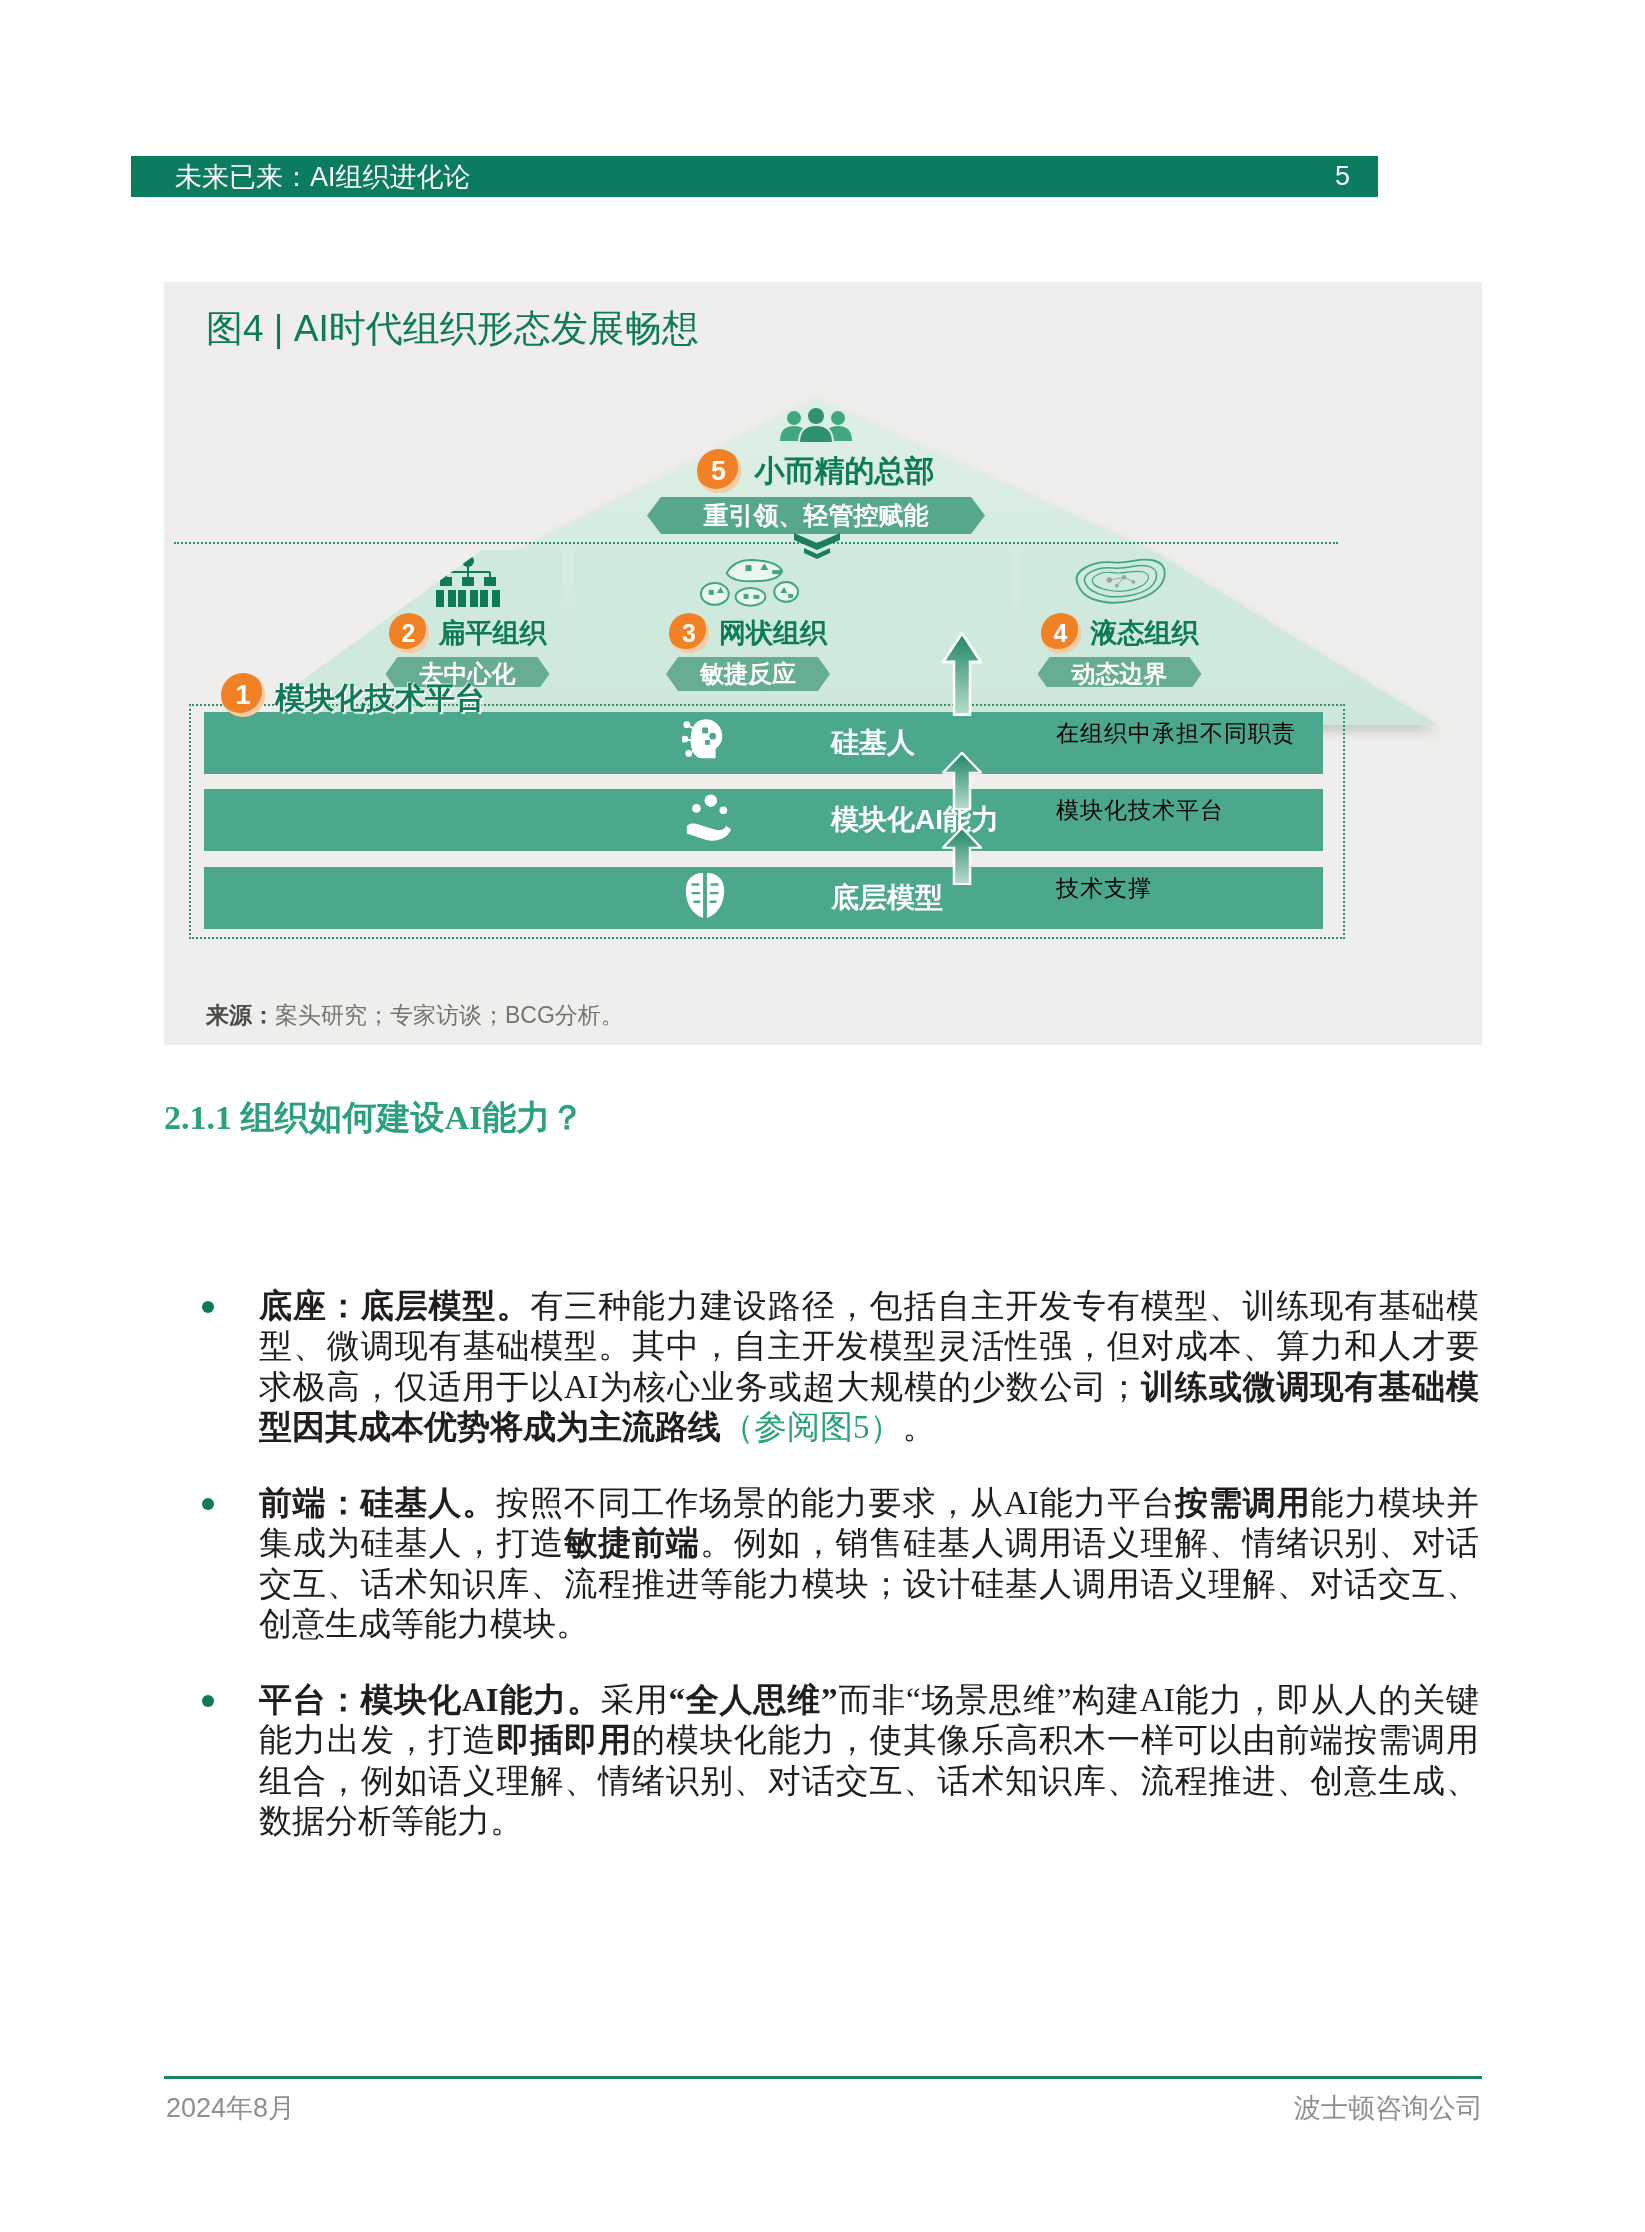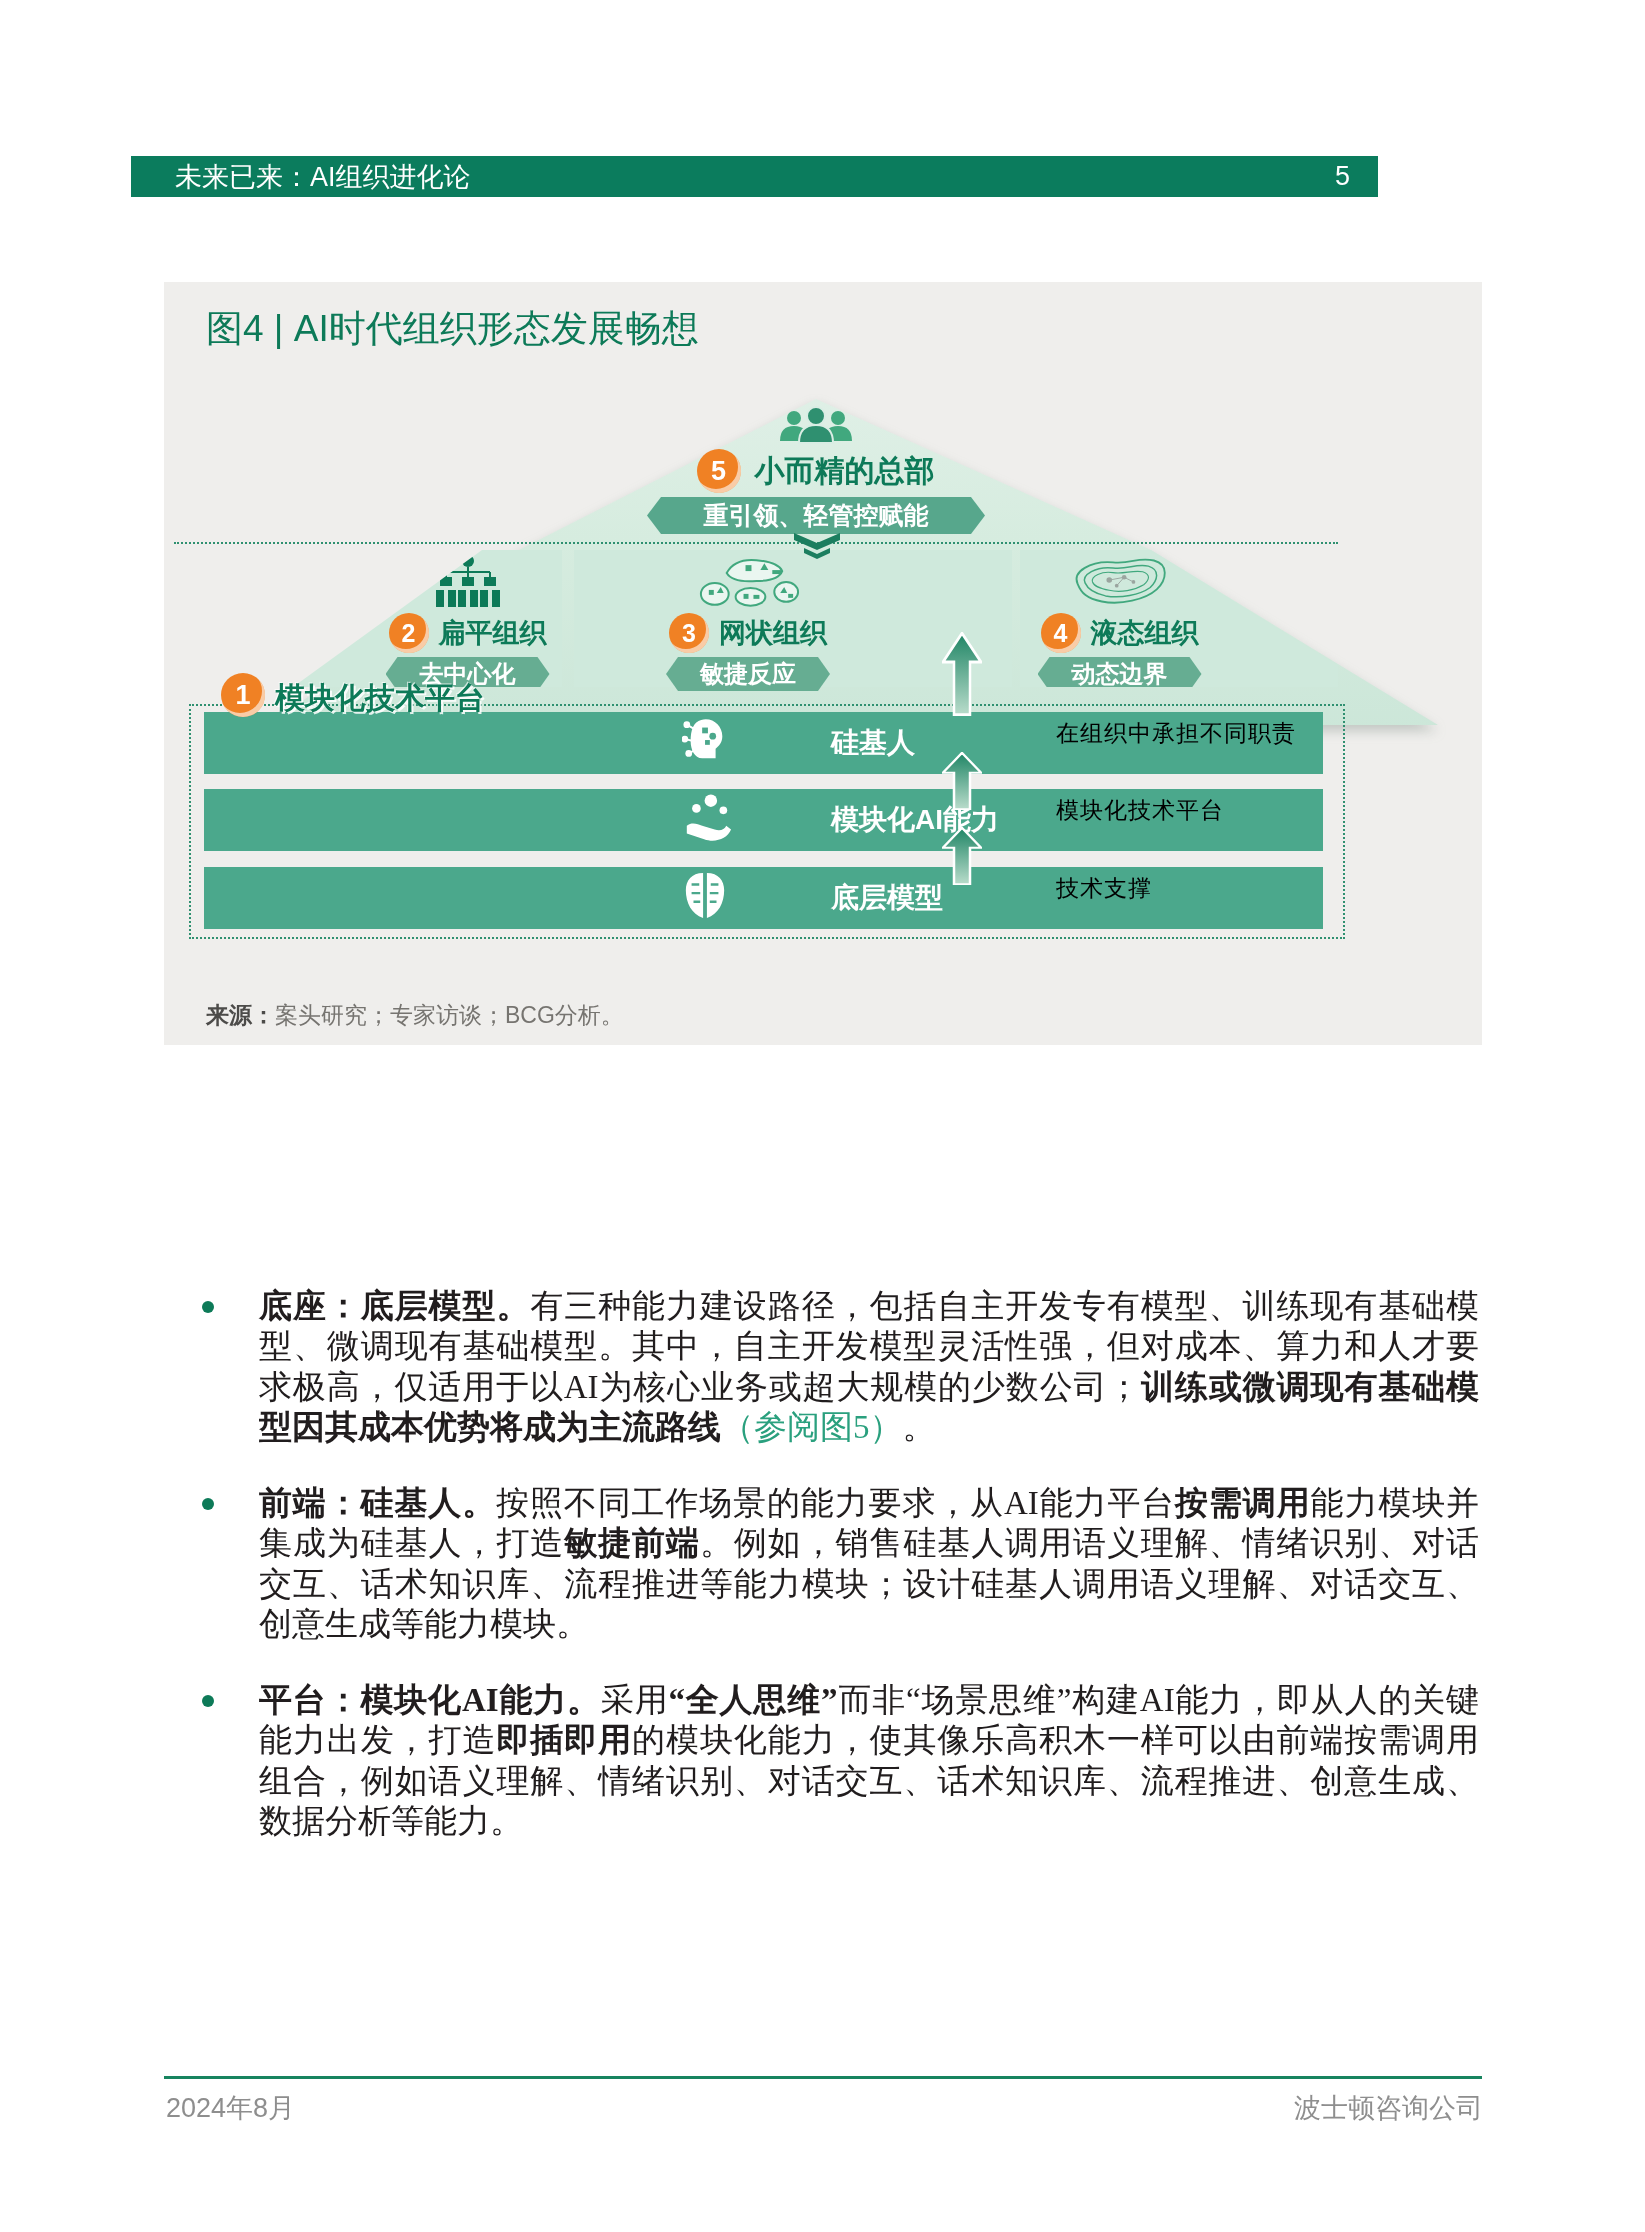--- a/index.html
+++ b/index.html
@@ -303,20 +303,21 @@
     <span class="up-arrow ua-3">
       <svg width="40" height="58" viewBox="0 0 40 70" preserveAspectRatio="none">
         <polygon points="20,1 39,25 28,25 28,69 12,69 12,25 1,25" fill="url(#agrad)" stroke="#fff" stroke-width="2.5"></polygon>
       </svg></span>
 
     <div class="source">
       <span class="src-label">来源：</span><span>案头研究；专家访谈；BCG分析。</span>
     </div>
   </div>
 
+  <div class="section-heading serif">2.1.1 组织如何建设AI能力？</div>
 
   <div class="bullets serif">
     <ul>
       <li>
         <span class="dot"></span>
         <span><span class="seg-b">底座：底层模型。</span><span>有三种能力建设路径，包括自主开发专有模型、训练现有基础模型、微调现有基础模型。其中，自主开发模型灵活性强，但对成本、算力和人才要求极高，仅适用于以AI为核心业务或超大规模的少数公司；</span><span class="seg-b">训练或微调现有基础模型因其成本优势将成为主流路线</span><span class="seg-g">（参阅图5）</span><span>。</span></span>
       </li>
       <li>
         <span class="dot"></span>
         <span><span class="seg-b">前端：硅基人。</span><span>按照不同工作场景的能力要求，从AI能力平台</span><span class="seg-b">按需调用</span><span>能力模块并集成为硅基人，打造</span><span class="seg-b">敏捷前端</span><span>。例如，销售硅基人调用语义理解、情绪识别、对话交互、话术知识库、流程推进等能力模块；设计硅基人调用语义理解、对话交互、创意生成等能力模块。</span></span>

